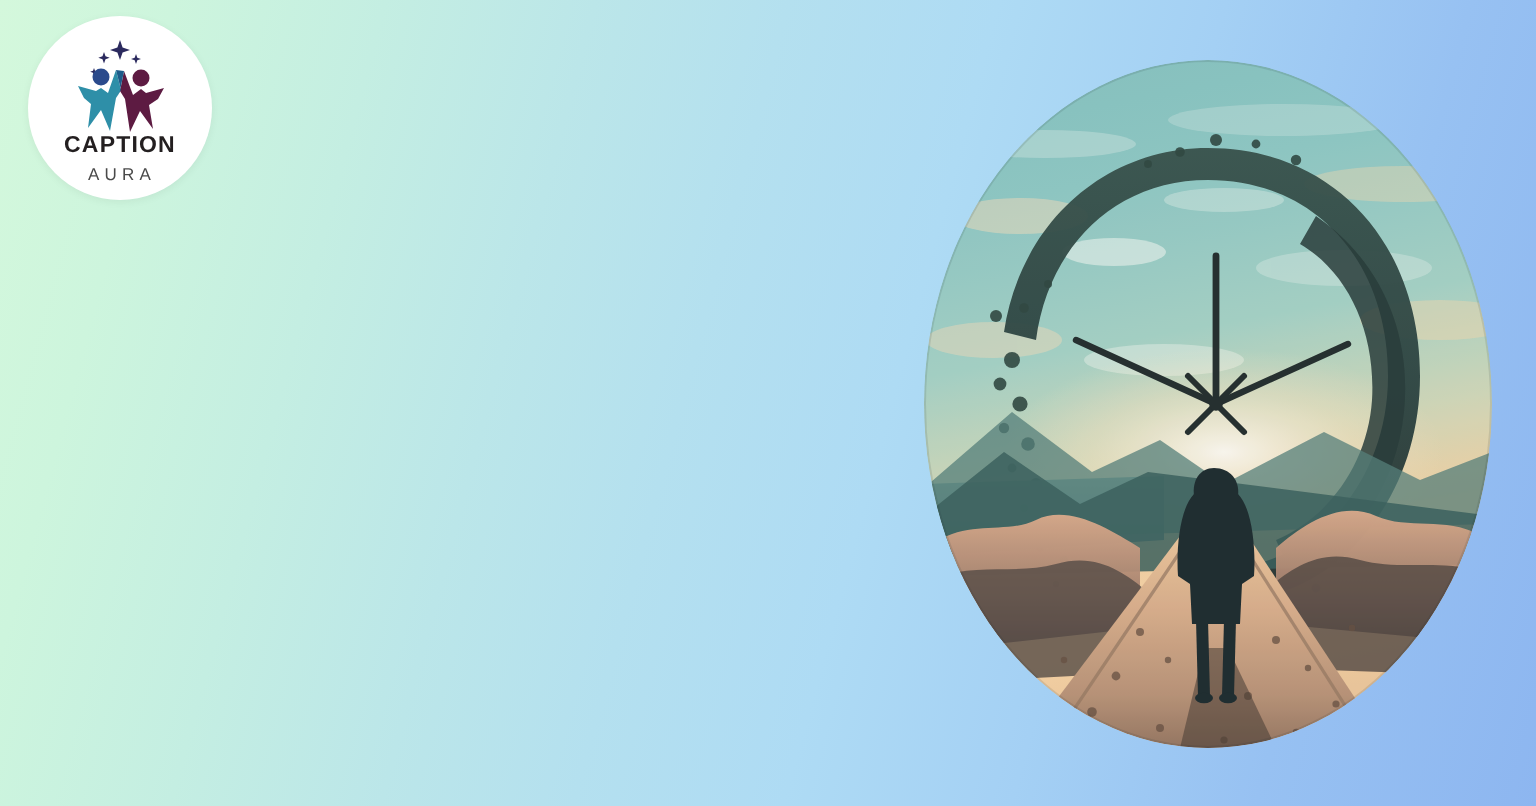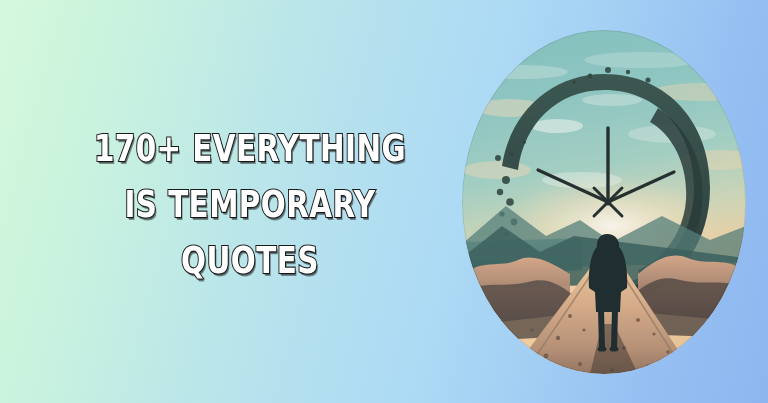--- a/index.html
+++ b/index.html
@@ -101,26 +101,43 @@
     border-radius: 50%;
     overflow: hidden;
   }
   .photo-svg { display: block; width: 100%; height: 100%; }
 </style>
 </head>
 <body>
 
 <div class="banner">
 
-
-  <div class="title-block">
-    <span class="title-line">170+ Everything</span>
-    <span class="title-line">Is Temporary</span>
-    <span class="title-line">Quotes</span>
+  <div class="logo">
+    <svg class="logo-mark" viewBox="0 0 112 96">
+
+      <g fill="#2b2a5e">
+        <path d="M56 2 L58.6 9.4 L66 12 L58.6 14.6 L56 22 L53.4 14.6 L46 12 L53.4 9.4 Z"></path>
+        <path d="M40 14 L41.5 18.2 L45.7 19.7 L41.5 21.2 L40 25.4 L38.5 21.2 L34.3 19.7 L38.5 18.2 Z"></path>
+        <path d="M72 16 L73.3 19.7 L77 21 L73.3 22.3 L72 26 L70.7 22.3 L67 21 L70.7 19.7 Z"></path>
+        <path d="M30 30 L31 32.8 L33.8 33.8 L31 34.8 L30 37.6 L29 34.8 L26.2 33.8 L29 32.8 Z"></path>
+      </g>
+
+      <circle cx="37" cy="39" r="8.5" fill="#2b4a8c"></circle>
+      <circle cx="77" cy="40" r="8.5" fill="#5d1b42"></circle>
+
+      <path d="M14 48 L32 53 L37 50 L44 55 L52 32 L57 52 L52 60 L46 93 L37 72 L24 90 L27 66 L20 60 Z" fill="#2e8fa8"></path>
+
+      <path d="M100 50 L82 55 L77 51 L69 57 L60 33 L56 53 L61 61 L66 94 L76 73 L89 91 L85 67 L94 61 Z" fill="#5d1b42"></path>
+
+      <path d="M52 32 L57 52 L52 60 L56 53 L60 33 Z" fill="#1d5c8a"></path>
+    </svg>
+    <div class="logo-name">CAPTION</div>
+    <div class="logo-sub">AURA</div>
   </div>
+
 
   <div class="photo-circle">
     <svg class="photo-svg" viewBox="0 0 284 344" preserveAspectRatio="xMidYMid slice">
       <defs>
         <linearGradient id="skyG" x1="0" y1="0" x2="0.15" y2="1">
           <stop offset="0%" stop-color="#7cc0c2"></stop>
           <stop offset="22%" stop-color="#86c6c6"></stop>
           <stop offset="45%" stop-color="#9dd0c8"></stop>
           <stop offset="62%" stop-color="#cbd7bb"></stop>
           <stop offset="76%" stop-color="#eecfa4"></stop>

